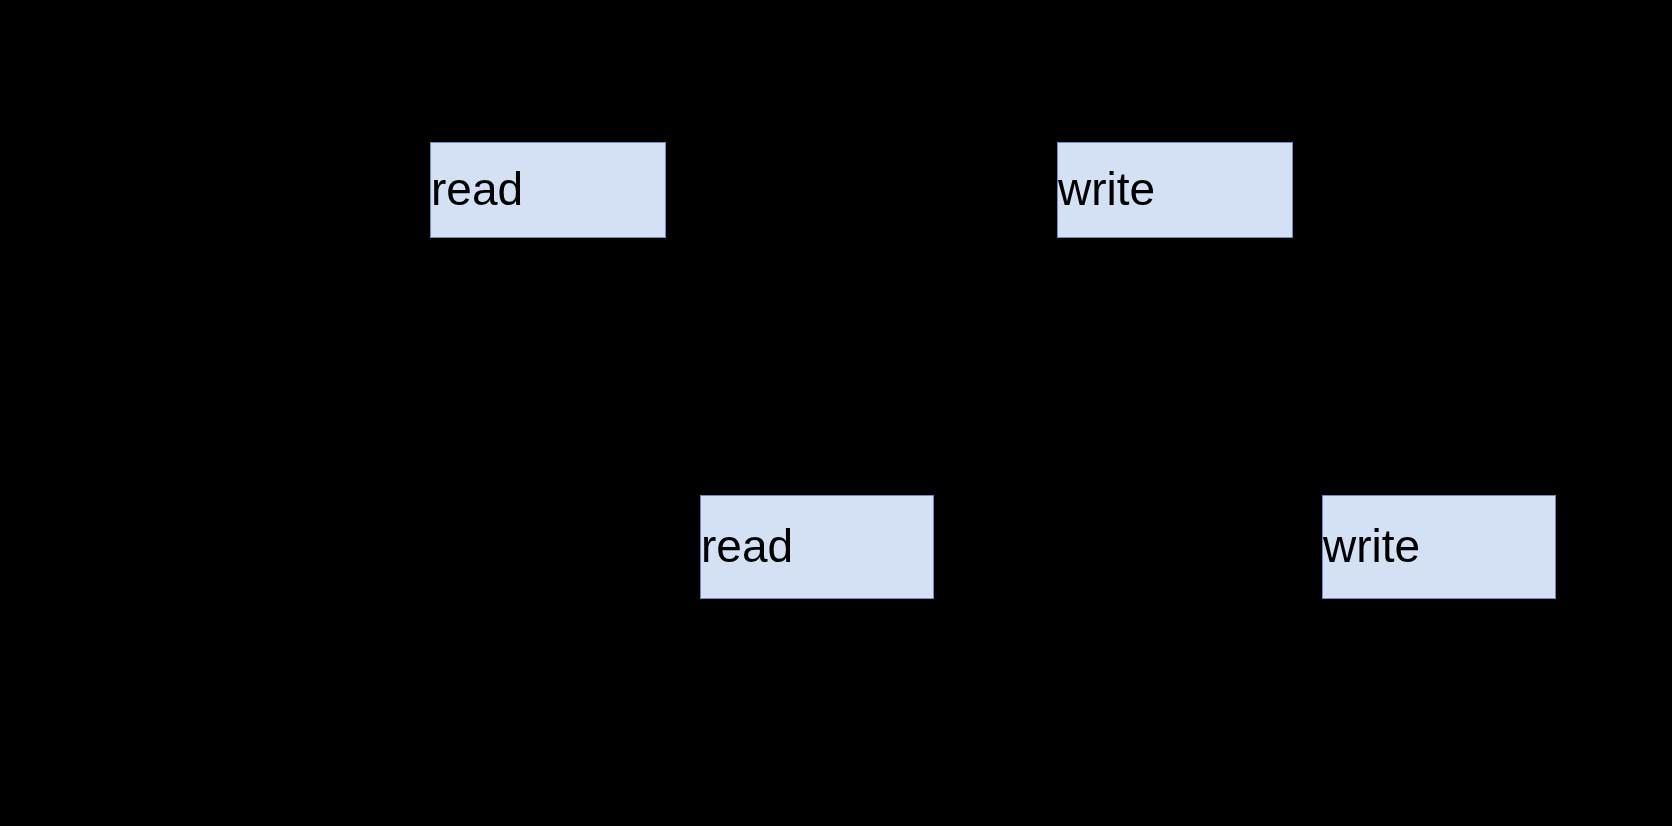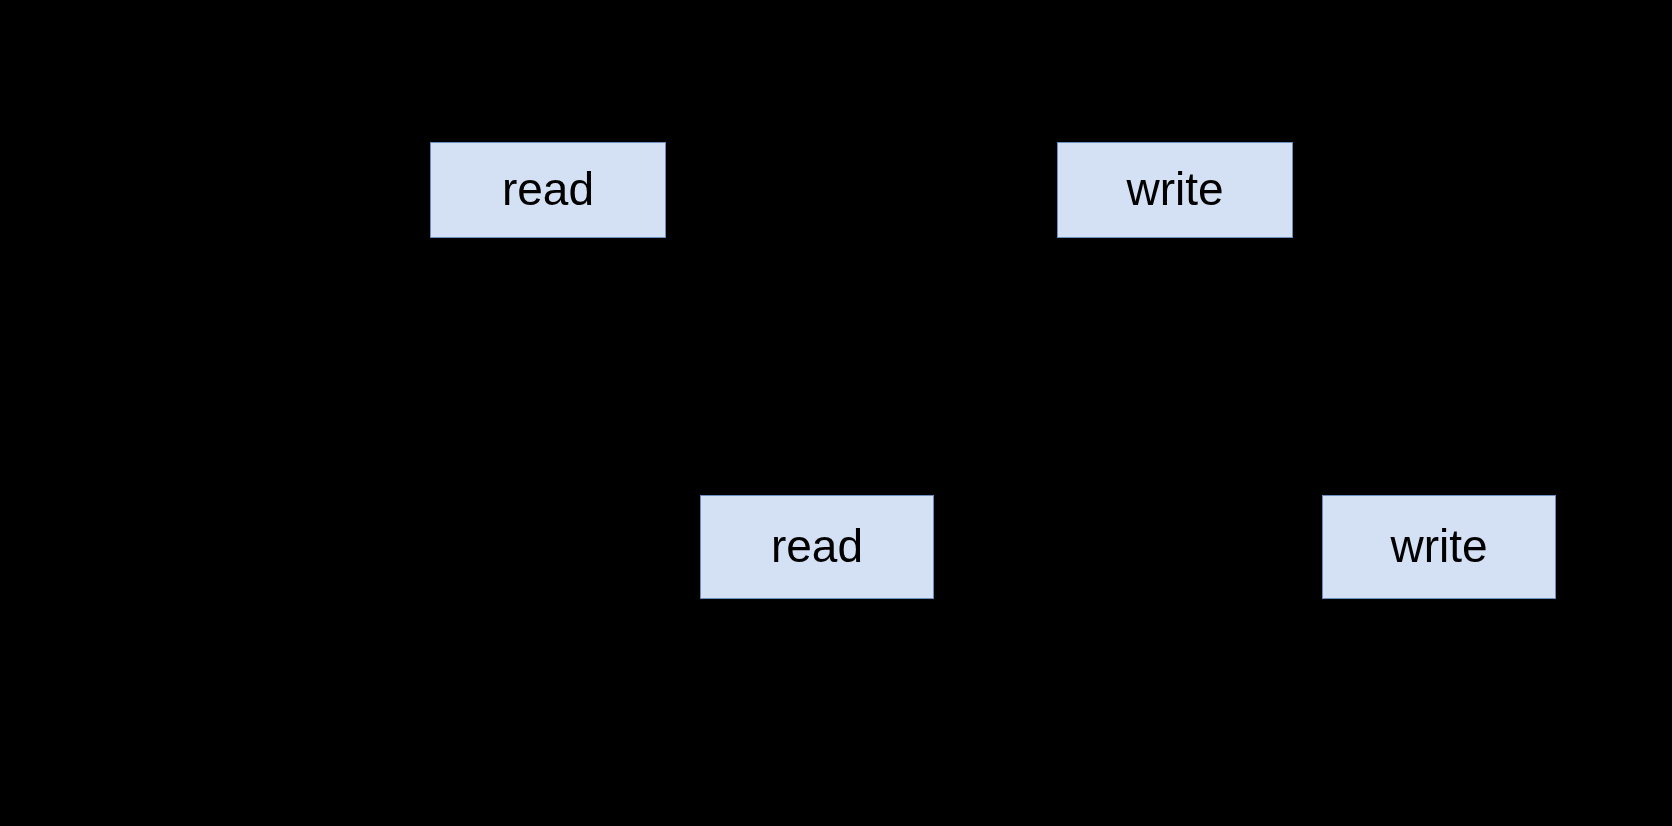--- a/index.html
+++ b/index.html
@@ -16,21 +16,20 @@
     overflow: hidden;
     font-family: "Liberation Sans", "DejaVu Sans", sans-serif;
   }
   .node {
     position: absolute;
     box-sizing: border-box;
     background: #d4e1f5;
     border: 1px solid #6c8ebf;
     display: flex;
     align-items: center;
-    justify-content: center;
     color: #000000;
     font-size: 46px;
     line-height: 1;
     letter-spacing: 0px;
     white-space: nowrap;
     user-select: none;
   }
   .node-label {
     display: block;
     transform: translateY(-1px);

